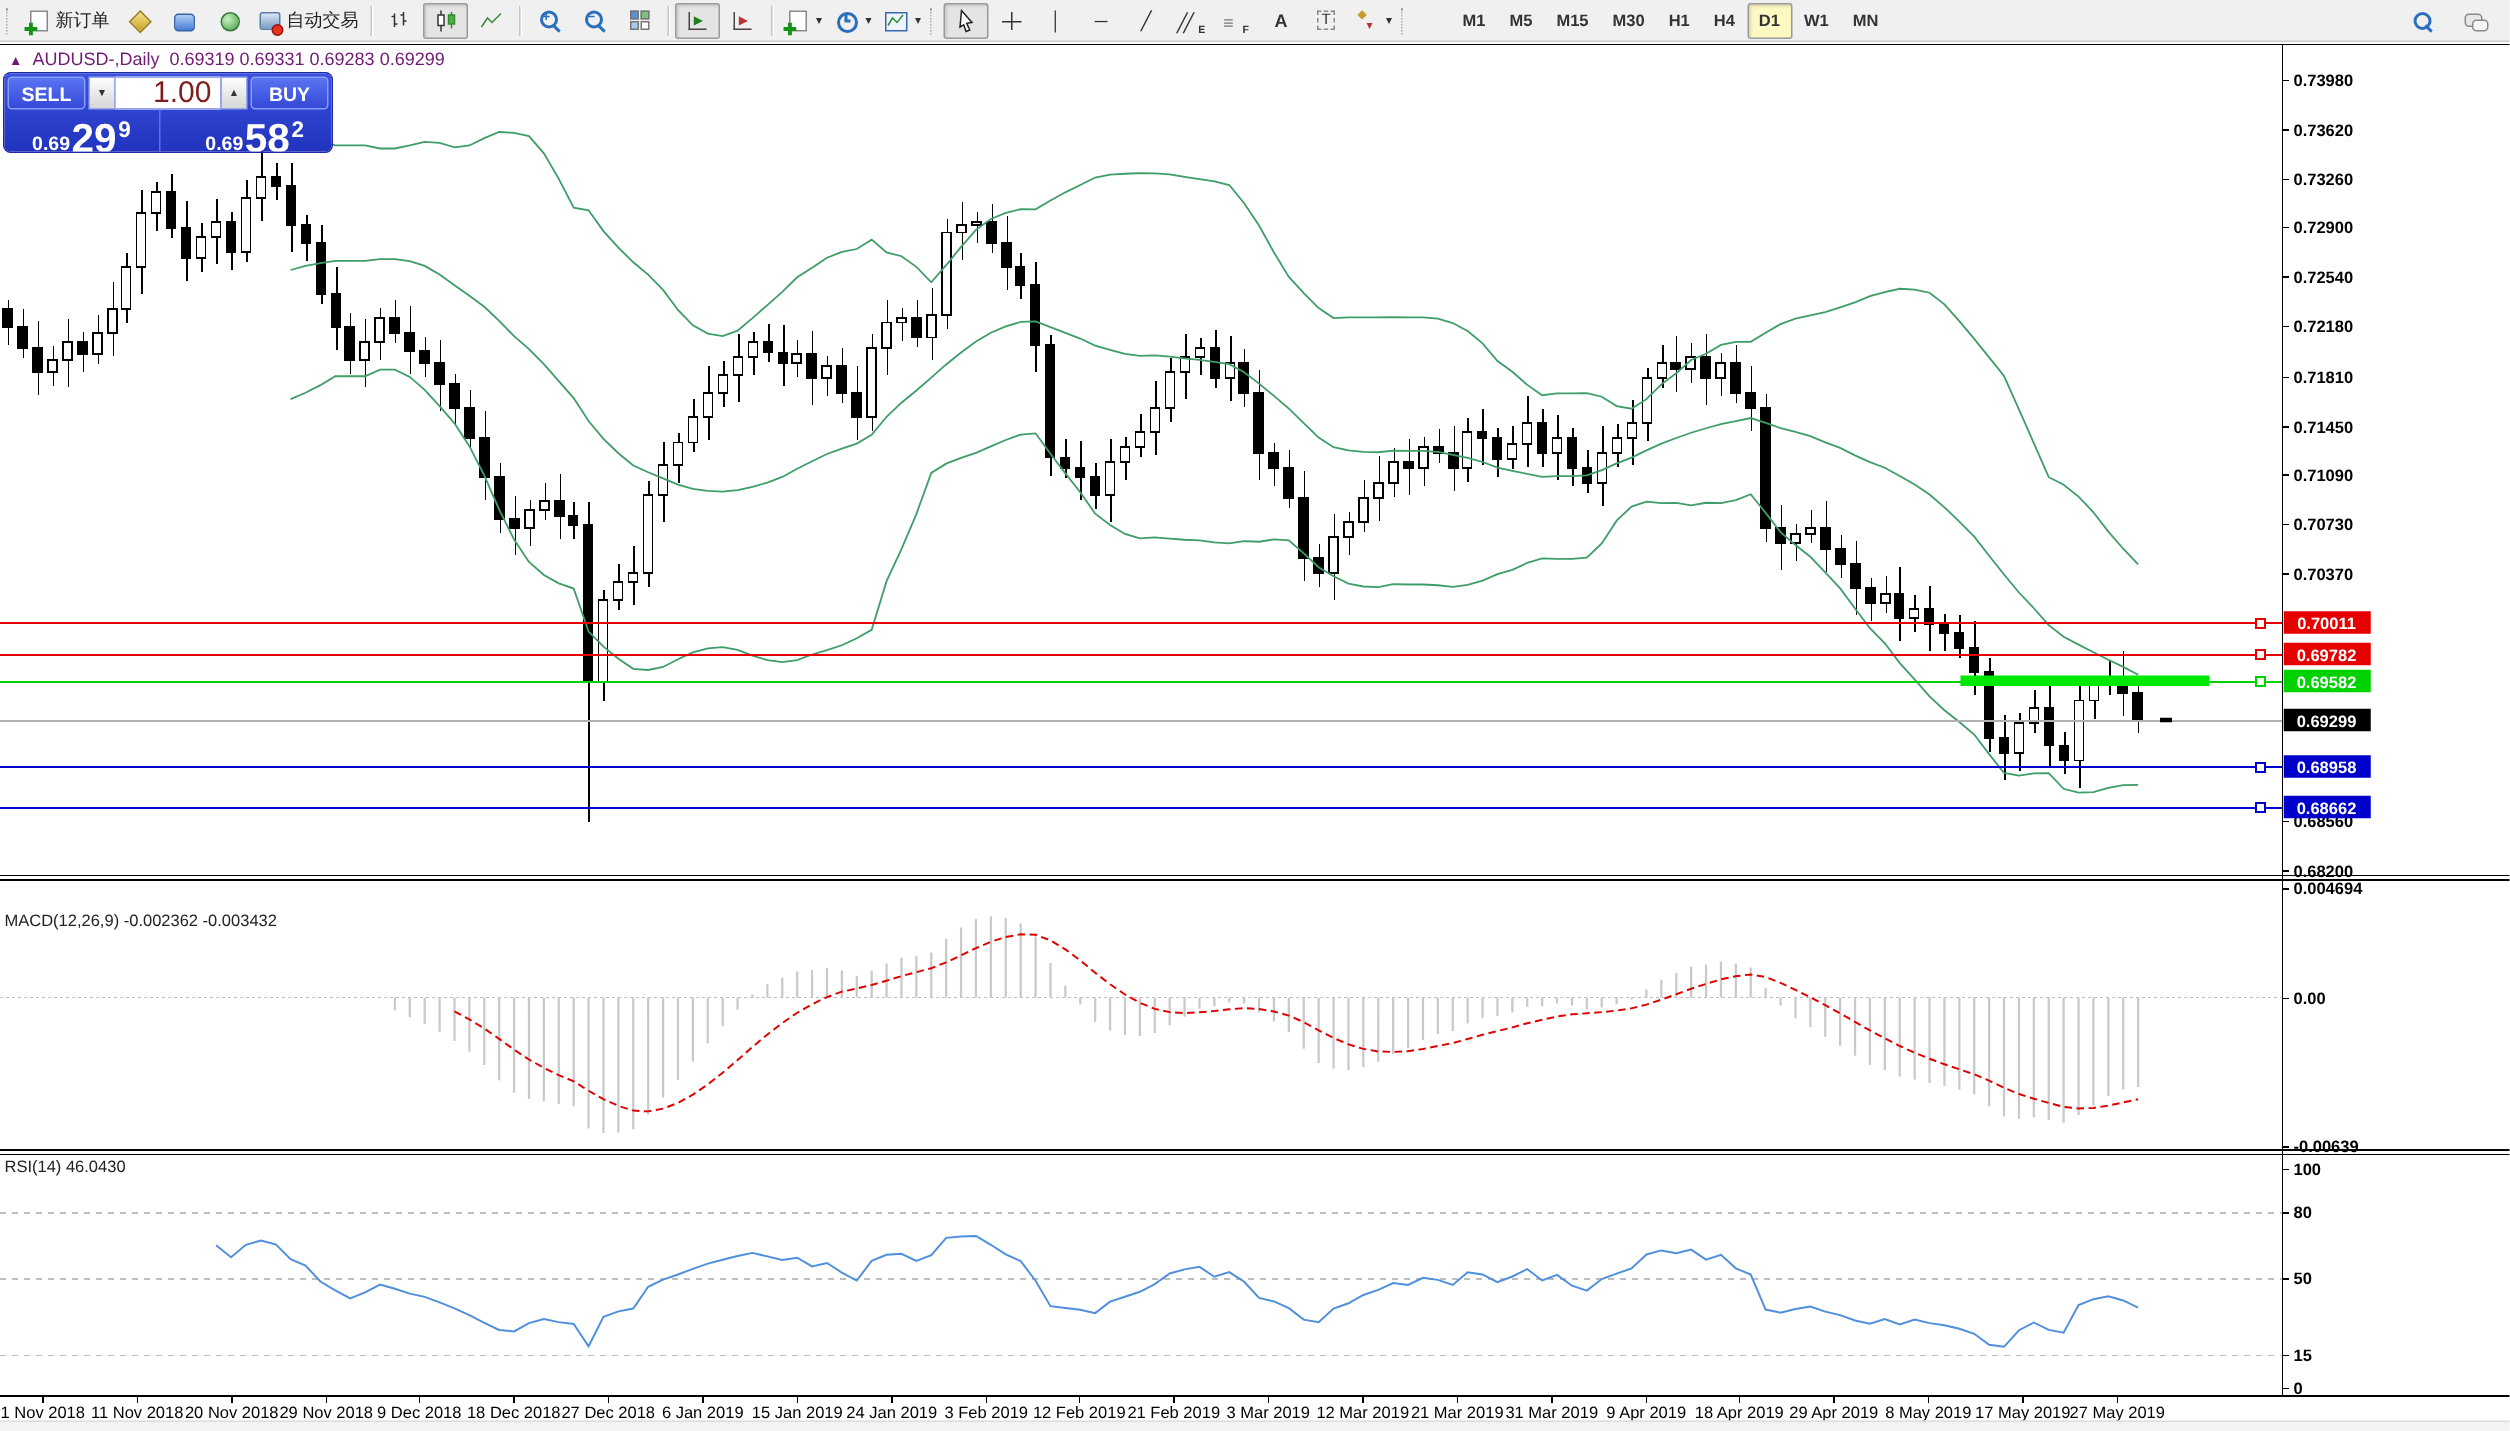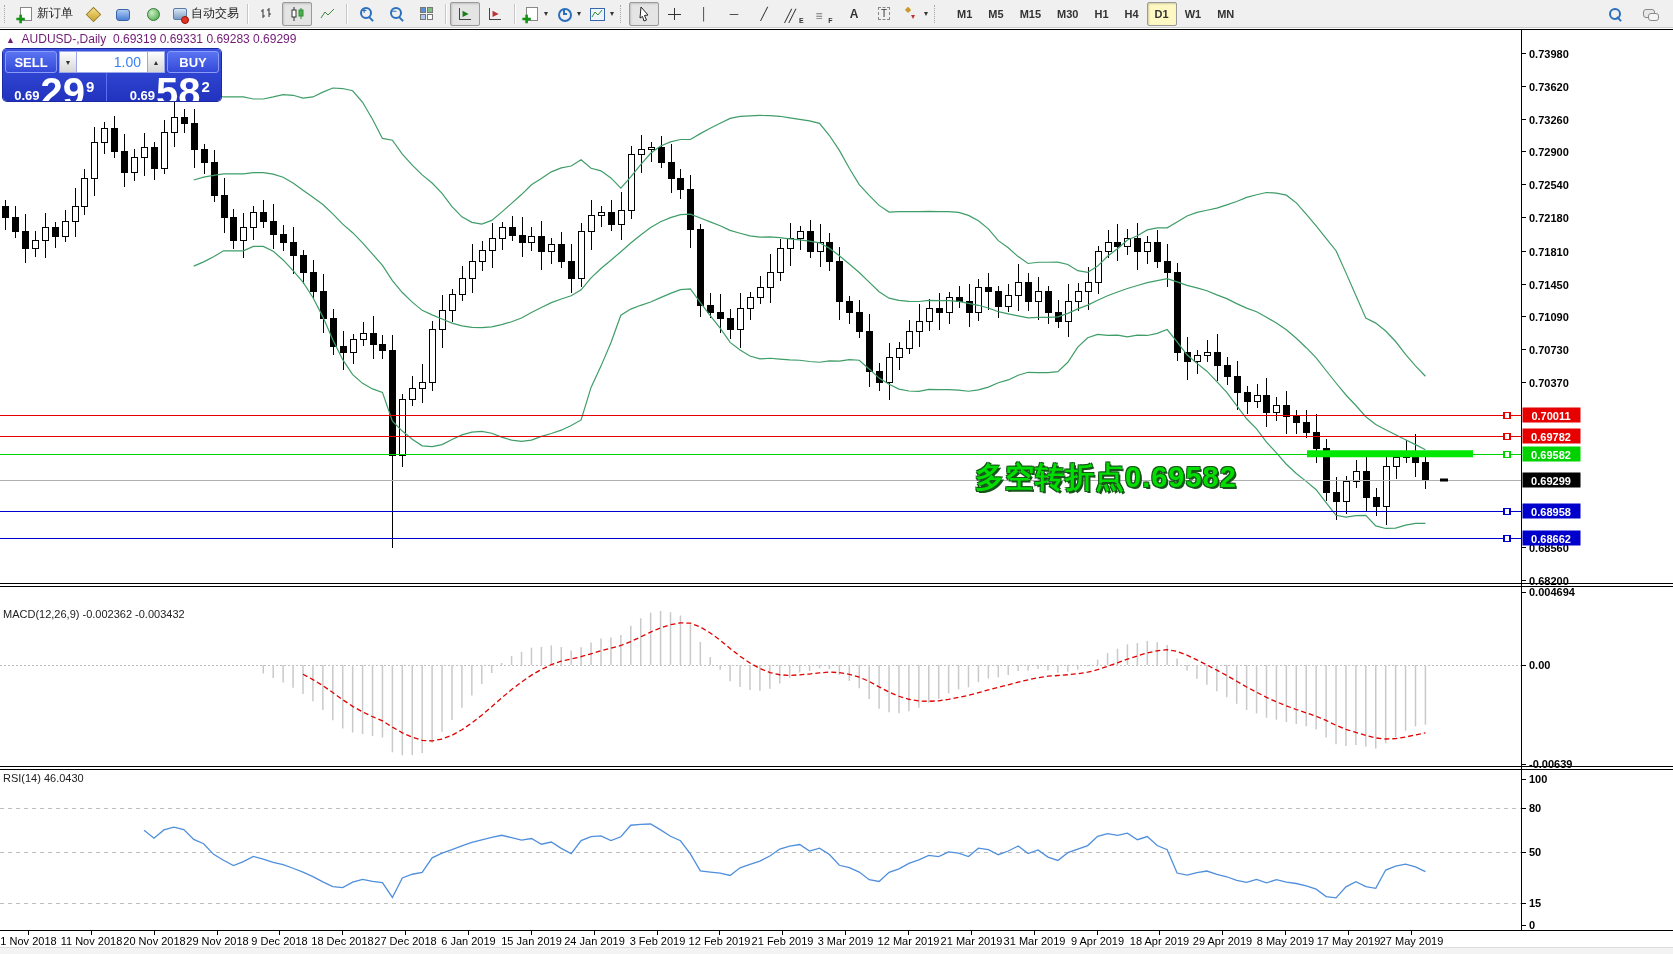--- a/index.html
+++ b/index.html
@@ -7,21 +7,21 @@
   
   .toolbar{position:absolute;top:0;left:0;width:1673px;height:28px;background:#f0f0f0;
     border-bottom:1px solid #cdcdcd;display:flex;align-items:center;padding:0 2px;box-sizing:border-box;z-index:10;}
   .grip{width:4px;height:18px;border-left:1px dotted #a8a8a8;margin:0 4px 0 2px;}
   .tsep{width:1px;height:20px;background:#c6c6c6;box-shadow:1px 0 0 #fff;margin:0 4px;}
   .tbtn{height:22px;min-width:22px;display:flex;align-items:center;justify-content:center;gap:3px;
     padding:0 3px;border:1px solid transparent;border-radius:2px;color:#222;cursor:default;}
   .tbtn.pressed{background:#e4e4e4;border-color:#9a9a9a;box-shadow:inset 1px 1px 2px rgba(0,0,0,.15);}
   .tlabel{font-size:12px;white-space:nowrap;}
   .dd{font-size:8px;color:#333;margin-left:1px;}
-  .tfbar{display:flex;align-items:flex-end;margin-left:6px;}
+  .tfbar{display:flex;align-items:flex-end;margin-left:24px;}
   .tf-btn{font-size:11px;font-weight:bold;color:#333;height:22px;padding:0 7px;display:flex;align-items:center;
     border:1px solid transparent;border-radius:2px;}
   .tf-btn.pressed{background:#fef9c3;border-color:#9a9a9a;box-shadow:inset 1px 1px 2px rgba(0,0,0,.18);}
   .tright{margin-left:auto;display:flex;align-items:center;gap:6px;padding-right:6px;}
   
   .ico{position:relative;width:17px;height:16px;display:inline-block;flex:none;}
   .i-doc{position:absolute;left:3px;top:1px;width:10px;height:12px;background:#fff;border:1px solid #888;}
   .i-plus{position:absolute;left:-1px;bottom:-4px;font-size:11px;font-weight:bold;color:#149414;}
   .i-diamond{position:absolute;left:4px;top:3px;width:9px;height:9px;border:1px solid #9c7d1d;
     background:linear-gradient(135deg,#f6e08a,#c9a227);transform:rotate(45deg);}
@@ -65,27 +65,27 @@
   .hscroll{position:absolute;left:0;top:919px;width:1673px;height:7px;background:#f3f3f3;border-top:1px solid #ddd;z-index:2;}
   
   .trade-panel{position:absolute;left:3px;top:21px;width:218px;height:52px;z-index:5;border-radius:4px;
     background:linear-gradient(#3a52e0,#2133be);box-shadow:0 0 0 1px #1b2aa0;color:#fff;overflow:hidden;}
   .tp-row1{display:flex;height:24px;align-items:stretch;padding:2px 2px 0 2px;gap:2px;box-sizing:border-box;}
   .tp-btn{flex:0 0 50px;display:flex;align-items:center;justify-content:center;font-size:13px;font-weight:bold;
     background:linear-gradient(#5a74f2,#3449d8);border:1px solid #8a9cf8;border-radius:3px;}
   .tp-vol{flex:1;display:flex;align-items:stretch;gap:0;}
   .tp-spin{flex:0 0 16px;display:flex;align-items:center;justify-content:center;font-size:7px;color:#333;
     background:linear-gradient(#fdfdfd,#d7d7d7);border:1px solid #9aa7e8;}
-  .tp-vol-val{flex:1;background:#fff;color:#3b82f6;font-size:14px;display:flex;align-items:center;justify-content:flex-end;
+  .tp-vol-val{flex:1;background:#fff;color:#7f1d1d;font-size:20px;display:flex;align-items:center;justify-content:flex-end;
     padding-right:6px;border-top:1px solid #9aa7e8;border-bottom:1px solid #9aa7e8;padding-left:12px;}
   .tp-row2{display:flex;height:36px;gap:12px;}
   .tp-price{flex:1;display:flex;align-items:flex-end;justify-content:center;padding-bottom:2px;}
   .tp-price:first-child{border-right:1px solid #5b6ff0;}
   .tp-prefix{font-size:13px;font-weight:bold;margin:0 1px 4px 0;}
-  .tp-big{font-size:40px;font-weight:bold;line-height:30px;}
+  .tp-big{font-size:27px;font-weight:bold;line-height:30px;}
   .tp-sup{font-size:15px;font-weight:bold;margin:0 0 12px 1px;}
 </style>
 </head>
 <body>
 
 <div class="toolbar">
   <span class="grip"></span>
 
   <div class="tbtn">
     <span class="ico">
@@ -878,15 +878,14 @@
       <div class="tp-price">
         <span class="tp-prefix">0.69</span>
         <span class="tp-big">58</span>
         <span class="tp-sup">2</span>
       </div>
     </div>
   </div>
 
   <div class="ind-label macd-label">MACD(12,26,9) -0.002362 -0.003432</div>
   <div class="ind-label rsi-label">RSI(14) 46.0430</div>
-  <div class="annotation">多空转折点0.69582</div>
   <div class="hscroll"></div>
 </div>
 
 </body></html>

